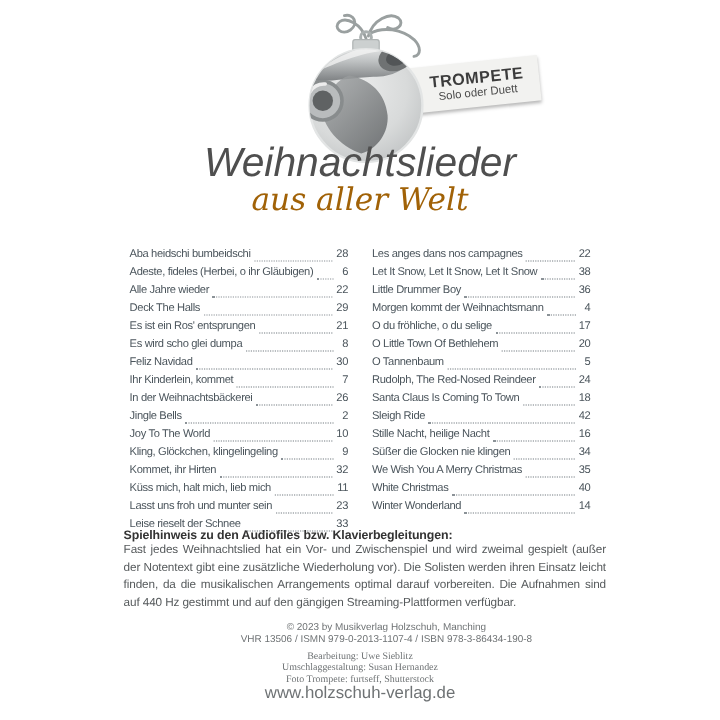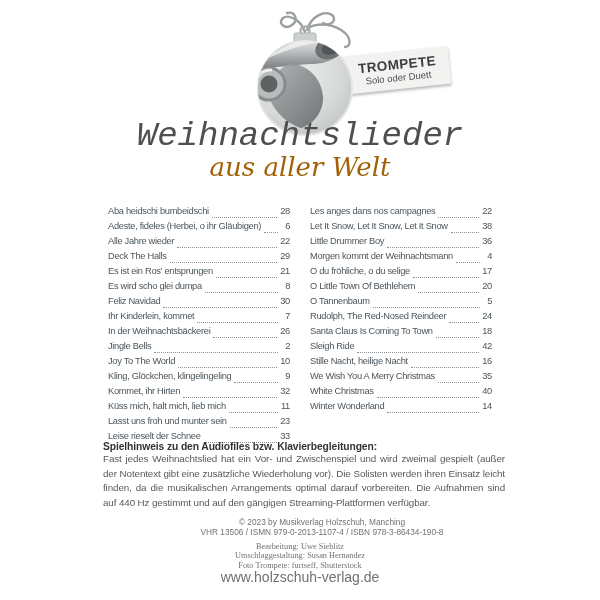--- a/index.html
+++ b/index.html
@@ -18,21 +18,21 @@
     transform:rotate(-6deg);transform-origin:left center;
     display:flex;flex-direction:column;align-items:center;justify-content:center;
     padding-left:14px;box-sizing:border-box;
   }
   .badge-title{font-size:13.5px;font-weight:bold;color:#3c3c3c;letter-spacing:.4px;line-height:15px;}
   .badge-sub{font-size:9.5px;color:#4c4c4c;line-height:11px;}
 
   
   .title-block{position:absolute;top:114px;left:0;right:0;text-align:center;z-index:3;}
   .title-line1{
-    font-family:Liberation Mono, monospace;font-style:italic;font-weight:500;
+    font-family:Liberation Sans, sans-serif;font-style:italic;font-weight:500;
     font-size:34px;line-height:44px;color:#4f4f4f;letter-spacing:0px;
   }
   .title-line2{
     font-family:"DejaVu Serif", serif;font-style:italic;font-weight:500;
     font-size:26px;line-height:30px;color:#a16207;margin-top:-6px;
   }
 
   
   .toc{position:absolute;top:206px;left:108px;width:384px;display:flex;gap:20px;z-index:3;}
   .toc-col{flex:1 1 0;min-width:0;}
@@ -248,20 +248,25 @@
           <span class="toc-title">Sleigh Ride</span>
           <span class="toc-leader"></span>
           <span class="toc-page">42</span>
         </div>
         <div class="toc-row">
           <span class="toc-title">Stille Nacht, heilige Nacht</span>
           <span class="toc-leader"></span>
           <span class="toc-page">16</span>
         </div>
         <div class="toc-row">
+          <span class="toc-title">Süßer die Glocken nie klingen</span>
+          <span class="toc-leader"></span>
+          <span class="toc-page">34</span>
+        </div>
+        <div class="toc-row">
           <span class="toc-title">We Wish You A Merry Christmas</span>
           <span class="toc-leader"></span>
           <span class="toc-page">35</span>
         </div>
         <div class="toc-row">
           <span class="toc-title">White Christmas</span>
           <span class="toc-leader"></span>
           <span class="toc-page">40</span>
         </div>
         <div class="toc-row">

